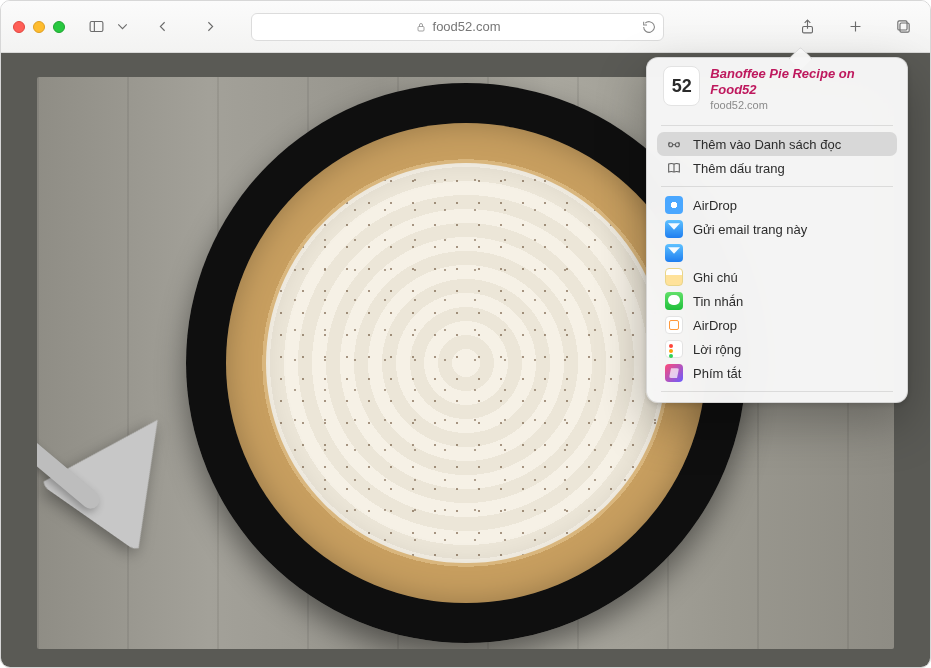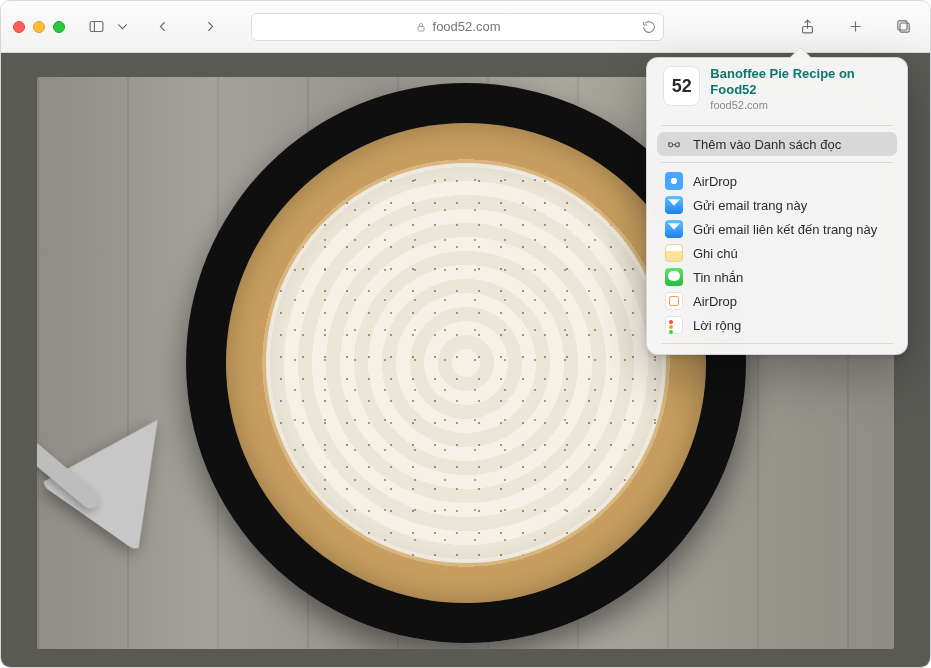--- a/index.html
+++ b/index.html
@@ -70,21 +70,21 @@
   
   .popover { position: absolute; top: 56px; right: 22px; width: 262px; background: rgba(246,246,246,.98);
     border: 1px solid rgba(0,0,0,.12); border-radius: 12px; box-shadow: 0 20px 50px rgba(0,0,0,.28), 0 2px 6px rgba(0,0,0,.15);
     padding: 4px 6px 6px 6px; backdrop-filter: blur(20px);
   }
   .popover::before { content: ""; position: absolute; top: -8px; right: 98px; width: 16px; height: 16px; background: inherit; border-left: 1px solid rgba(0,0,0,.12); border-top: 1px solid rgba(0,0,0,.12); transform: rotate(45deg); border-top-left-radius: 3px; }
 
   .pop-head { display: flex; gap: 10px; padding: 4px 10px 10px 10px; }
   .pop-head .favicon { width: 40px; height: 40px; border-radius: 8px; background: #fff; border: 1px solid #e3e3e3; display: flex; align-items: center; justify-content: center; font-weight: 700; font-size: 18px; color: #2b2b2b; }
   .pop-head .meta { display: flex; flex-direction: column; justify-content: center; }
-  .pop-head .title { font-size: 13px; font-weight: 700; color: #0f766e; line-height: 1.2; }
+  .pop-head .title { font-size: 13px; font-weight: 700; color: #be185d; line-height: 1.2; font-style: italic; }
   .pop-head .domain { font-size: 11px; color: #8a8a8a; margin-top: 2px; }
 
   .sep { height: 1px; background: rgba(0,0,0,.10); margin: 4px 8px; }
 
   .menu { list-style: none; padding: 2px 4px; }
   .menu li { display: flex; align-items: center; gap: 10px; height: 24px; padding: 0 8px; border-radius: 5px; font-size: 13px; color: #2c2c2c; }
   .menu li.highlight { background: #d8d8d8; border-radius: 7px; }
   .menu li .mi { width: 18px; height: 18px; display: inline-flex; align-items: center; justify-content: center; border-radius: 4px; flex: none; }
   .mi.mono svg { width: 16px; height: 16px; stroke: #5e5e5e; fill: none; stroke-width: 1.6; }
   .mi.app  { width: 18px; height: 18px; border-radius: 4px; }
@@ -213,52 +213,64 @@
           <svg viewBox="0 0 24 24">
               <circle cx="7" cy="13" r="3"></circle>
               <circle cx="17" cy="13" r="3"></circle>
               <path d="M10 13h4"></path>
               <path d="M4 13l1-4"></path>
               <path d="M20 13l-1-4"></path>
             </svg>
         </span>
         <span>Thêm vào Danh sách đọc</span>
       </li>
+      <li>
+        <span class="mi mono">
+          <svg viewBox="0 0 24 24">
+              <path d="M4 6c3-1 5-1 8 0 3-1 5-1 8 0v12c-3-1-5-1-8 0-3-1-5-1-8 0z"></path>
+              <line x1="12" y1="6" x2="12" y2="18"></line>
+            </svg>
+        </span>
+        <span>Thêm dấu trang</span>
+      </li>
     </ul>
 
     <div class="sep"></div>
 
     <ul class="menu">
       <li>
         <span class="mi app airdrop"></span>
         <span>AirDrop</span>
       </li>
       <li>
         <span class="mi app mail"></span>
         <span>Gửi email trang này</span>
       </li>
       <li>
         <span class="mi app mail2"></span>
-        <span>Gửi email liên kết đến trang này</span>
       </li>
       <li>
         <span class="mi app notes"></span>
         <span>Ghi chú</span>
       </li>
       <li>
         <span class="mi app messages"></span>
         <span>Tin nhắn</span>
       </li>
       <li>
         <span class="mi app freeform"></span>
         <span>AirDrop</span>
       </li>
       <li>
         <span class="mi app reminders"></span>
         <span>Lời rộng</span>
       </li>
+      <li>
+        <span class="mi app shortcuts"></span>
+        <span>Phím tắt</span>
+      </li>
     </ul>
 
     <div class="sep"></div>
 
   </div>
 
 </div>
 
 </body></html>

